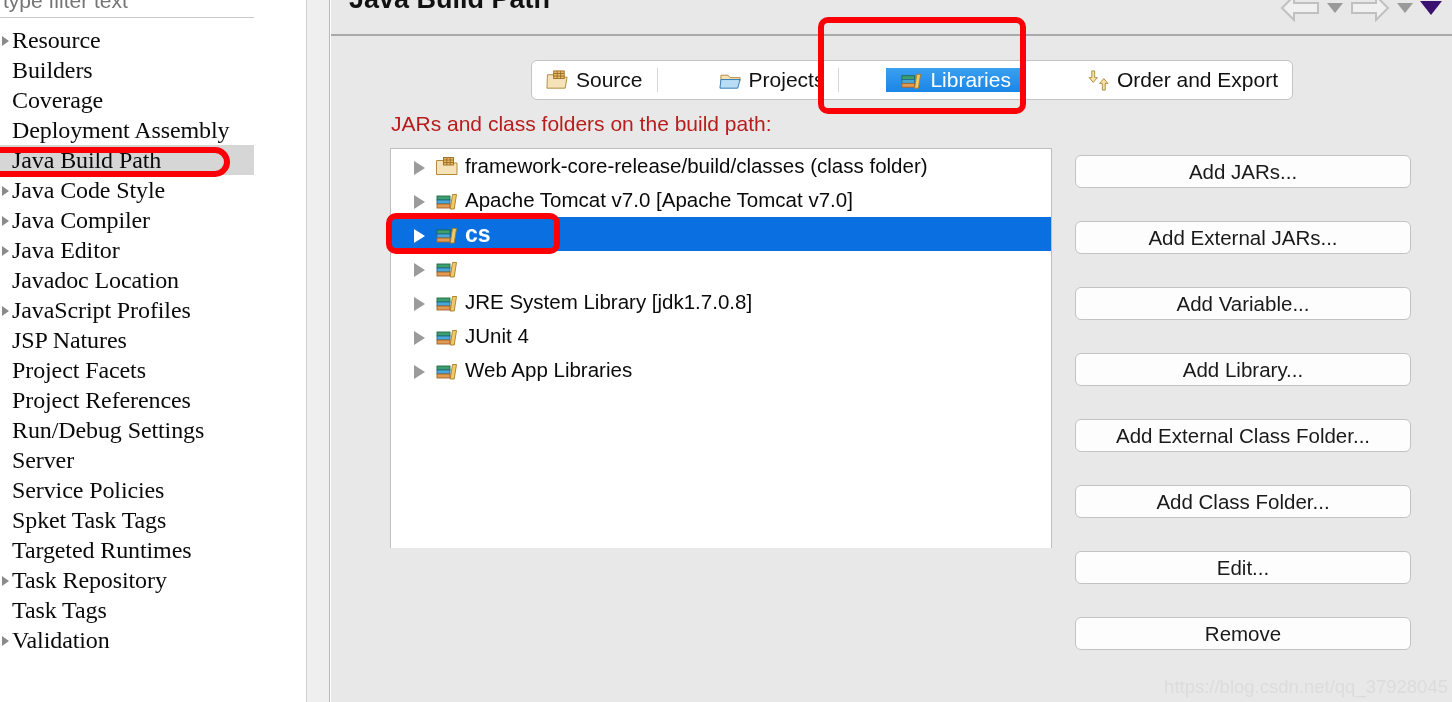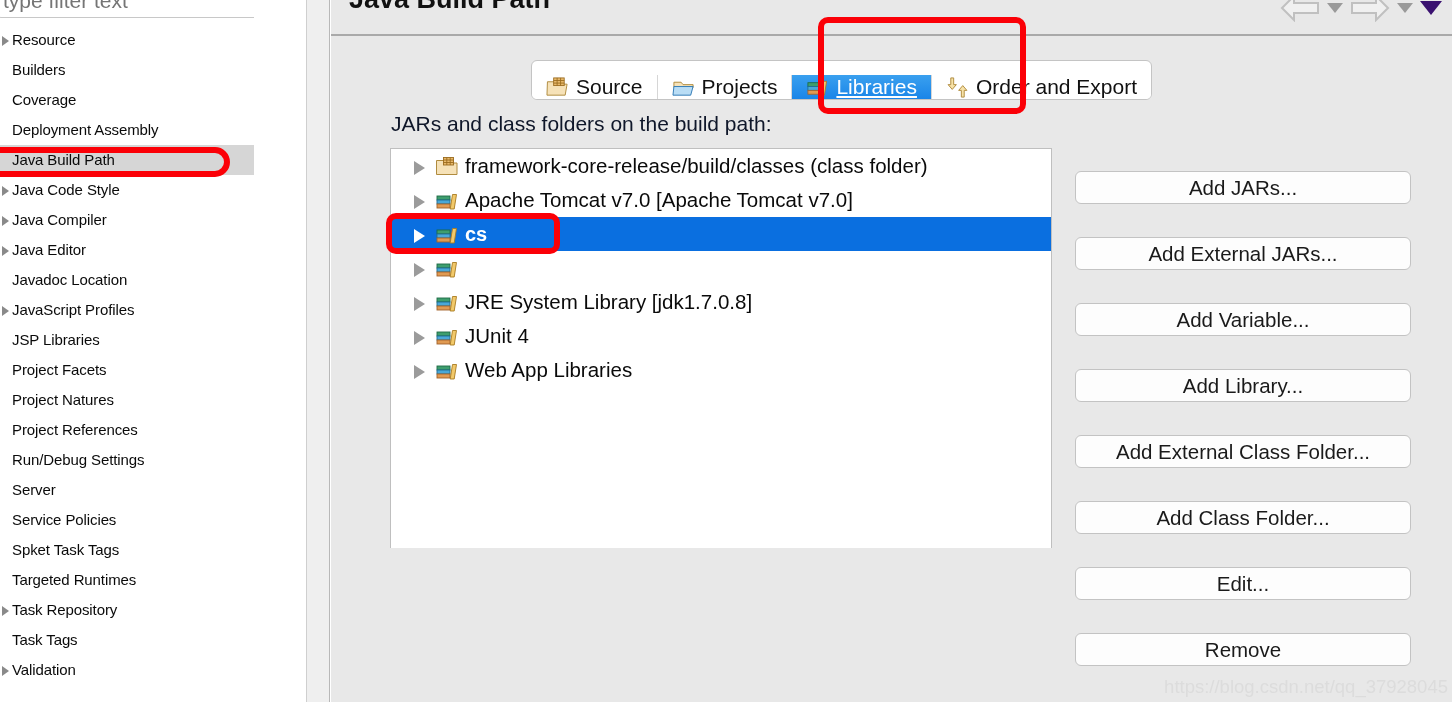--- a/index.html
+++ b/index.html
@@ -67,23 +67,24 @@
     top: 11px;
     width: 0; height: 0;
     border-left: 7px solid #8a8a8a;
     border-top: 5px solid transparent;
     border-bottom: 5px solid transparent;
   }
   .tree-label {
     position: absolute;
     left: 12px;
     top: 0;
-    font-size: 15px;
+    font-size: 24px;
     color: #0a0a0a;
     letter-spacing: -0.1px;
+    font-family: Liberation Serif, serif;
   }
 
   
   #side-scroll-track {
     position: absolute;
     left: 306px; top: 0;
     width: 24px; height: 702px;
     background: #efefef;
     border-left: 1px solid #cfcfcf;
     border-right: 1px solid #b8b8b8;
@@ -145,53 +146,53 @@
     border-top: 14px solid #3a1170;
   }
 
   
   #tabbar {
     position: absolute;
     left: 200px;
     top: 60px;
     height: 38px;
     display: flex;
-    align-items: flex-end;
+    align-items: center;
     background: #ffffff;
     border: 1px solid #c4c4c4;
     border-radius: 6px;
     overflow: hidden;
+    gap: 47px;
   }
   .tab {
     display: flex;
     align-items: center;
     gap: 7px;
     padding: 0 14px;
     font-size: 21px;
     color: #111111;
     background: #ffffff;
     border-right: 1px solid #d6d6d6;
     white-space: nowrap;
     cursor: default;
   }
   .tab:last-child { border-right: none; }
   .tab.active {
     background: linear-gradient(to bottom, #3aa0ef 0%, #1a85e8 100%);
     color: #ffffff;
-    text-decoration: underline;
   }
   .tab-icon { display: block; flex: none; }
 
   
   #content-label {
     position: absolute;
     left: 60px;
     top: 112px;
     font-size: 21px;
-    color: #0f172a;
+    color: #b91c1c;
   }
   #listbox {
     position: absolute;
     left: 59px;
     top: 148px;
     width: 662px;
     height: 400px;
     background: #ffffff;
     border: 1px solid #bfbfbf;
     border-bottom: none;
@@ -220,21 +221,21 @@
   }
   .lib-label {
     position: absolute;
     left: 74px; top: 0;
     font-size: 20.5px;
     color: #0a0a0a;
   }
   .lib-row.selected .lib-label {
     color: #ffffff;
     font-weight: bold;
-    font-size: 20px;
+    font-size: 23px;
   }
 
   
   #buttons {
     position: absolute;
     left: 744px;
     top: 155px;
     width: 336px;
   }
   .side-btn {
@@ -244,21 +245,20 @@
     margin-bottom: 33px;
     background: #fdfdfd;
     border: 1px solid #c3c3c3;
     border-radius: 6px;
     font-family: "Liberation Sans", sans-serif;
     font-size: 20.5px;
     color: #1a1a1a;
     padding: 0;
     box-sizing: border-box;
     cursor: default;
-    margin-top: 16px;
   }
   .side-btn.gap-before { margin-top: 32px; }
 
   
   .annot {
     position: absolute;
     border: 6px solid #fb0007;
     box-sizing: border-box;
     pointer-events: none;
     z-index: 50;
@@ -329,27 +329,24 @@
         <span class="tree-label">Java Editor</span>
       </div>
       <div class="tree-row">
         <span class="tree-label">Javadoc Location</span>
       </div>
       <div class="tree-row">
         <span class="tree-arrow"></span>
         <span class="tree-label">JavaScript Profiles</span>
       </div>
       <div class="tree-row">
-        <span class="tree-label">JSP Libraries</span>
+        <span class="tree-label">JSP Natures</span>
       </div>
       <div class="tree-row">
         <span class="tree-label">Project Facets</span>
-      </div>
-      <div class="tree-row">
-        <span class="tree-label">Project Natures</span>
       </div>
       <div class="tree-row">
         <span class="tree-label">Project References</span>
       </div>
       <div class="tree-row">
         <span class="tree-label">Run/Debug Settings</span>
       </div>
       <div class="tree-row">
         <span class="tree-label">Server</span>
       </div>

